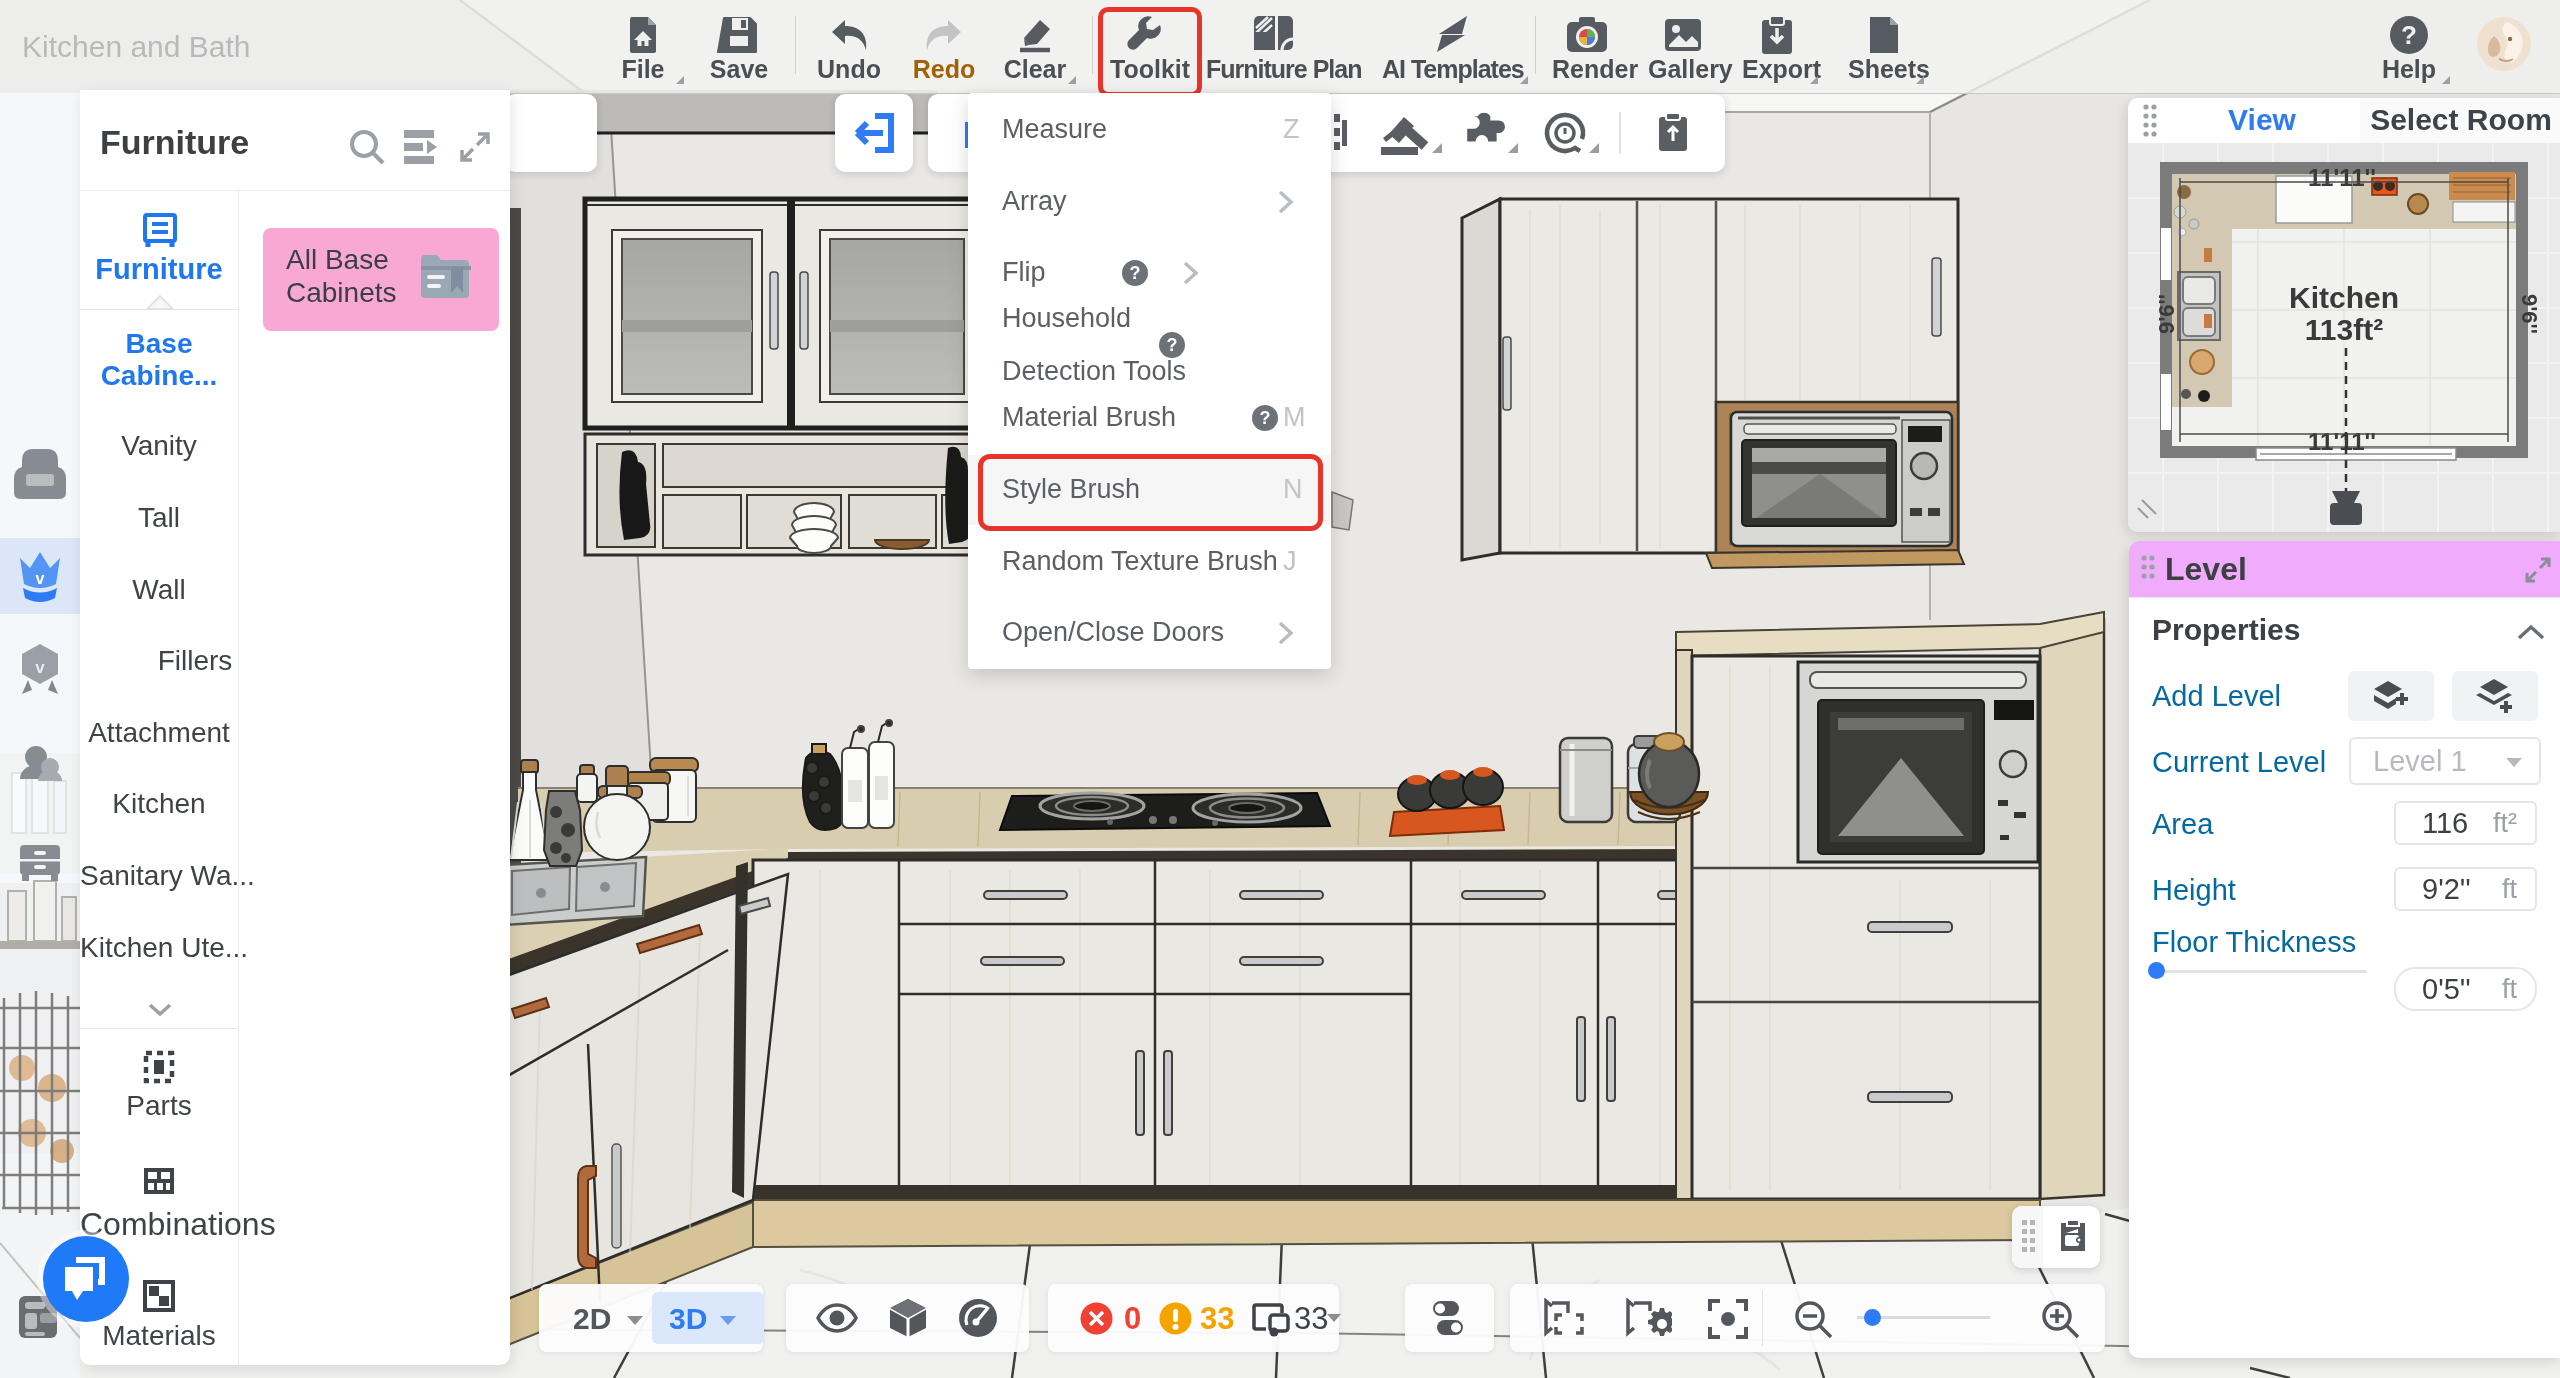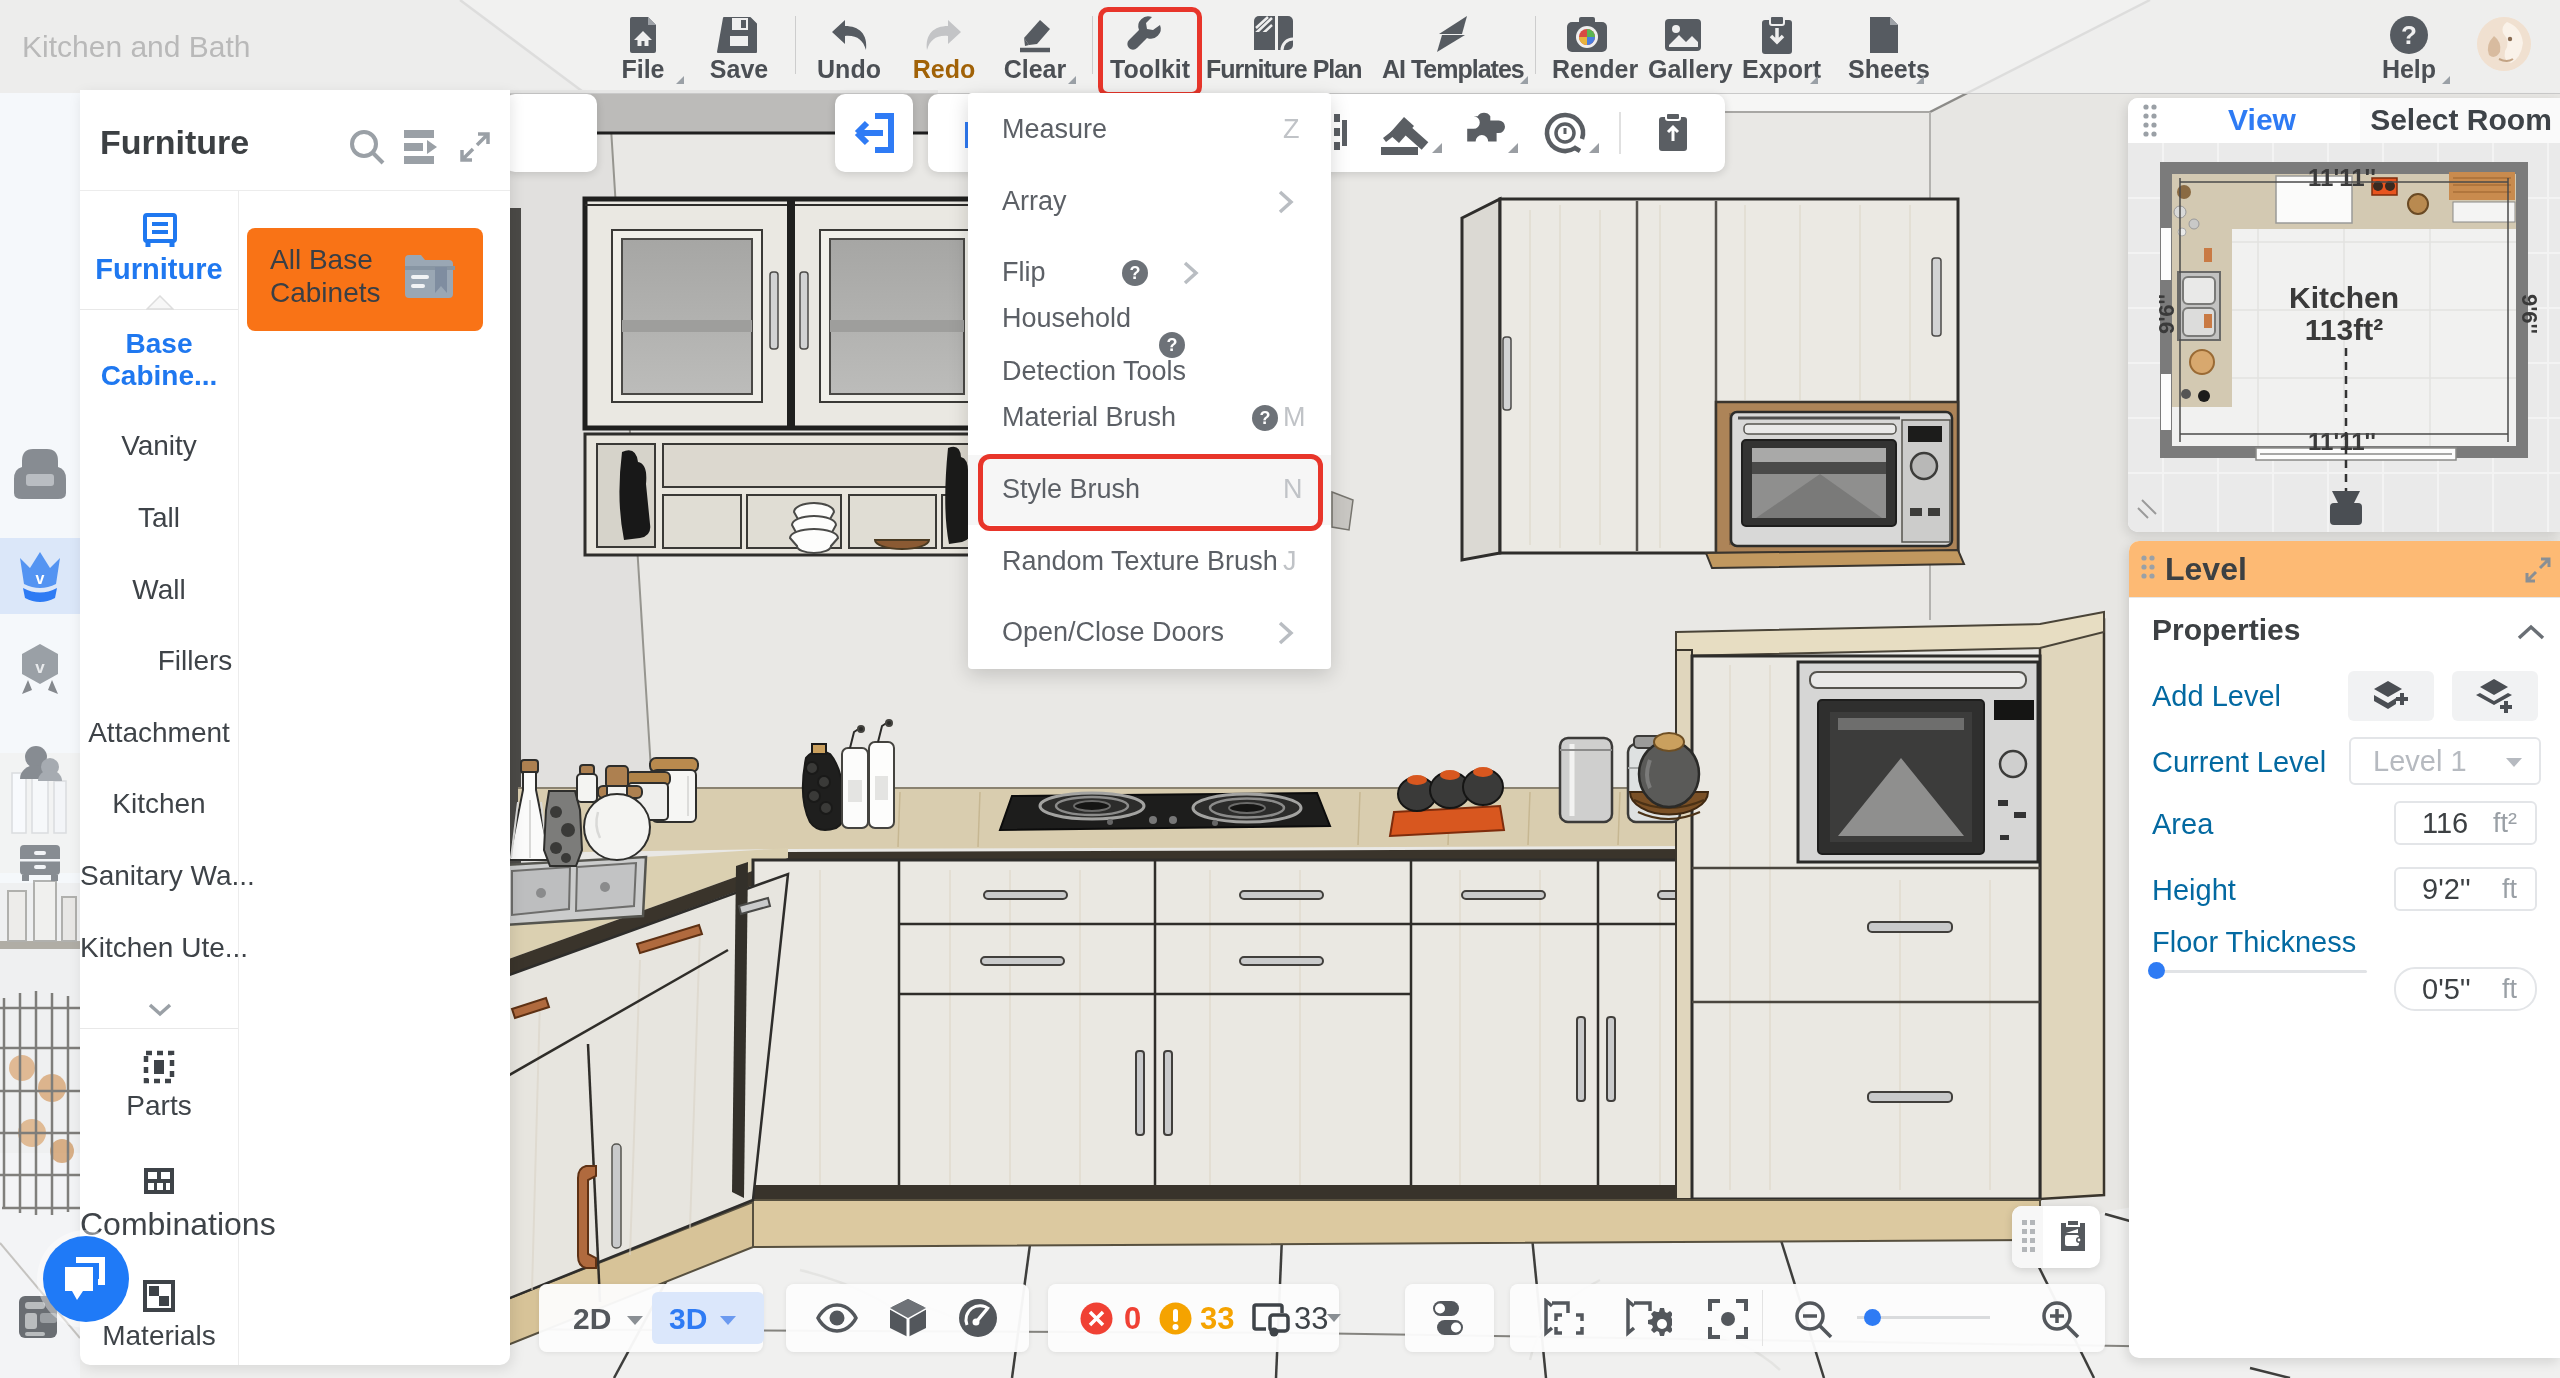--- a/index.html
+++ b/index.html
@@ -664,21 +664,21 @@
         <rect x="24" y="19" width="4" height="7" fill="#fff"></rect>
       </svg>
     <div class="navi" style="top:1116px;font-size:32px;">Combinations</div>
     <svg class="abs" style="left:62px;top:1189px;" width="34" height="34" viewBox="0 0 34 34">
         <rect x="3" y="3" width="28" height="28" fill="none" stroke="#3e4348" stroke-width="4"></rect>
         <rect x="7" y="7" width="10" height="10" fill="#3e4348"></rect>
         <rect x="17" y="17" width="10" height="10" fill="#3e4348"></rect>
       </svg>
     <div class="navi" style="top:1230px;">Materials</div>
 
-    <div class="abs" style="left:167px;top:138px;width:236px;height:103px;background:#f97316;border-radius:8px;">
+    <div class="abs" style="left:183px;top:138px;width:236px;height:103px;background:#f9a8d4;border-radius:8px;">
       <div class="abs" style="left:23px;top:15px;font-size:28px;color:#3a3f45;line-height:33px;">All Base<br>Cabinets</div>
       <svg class="abs" style="left:156px;top:25px;" width="52" height="48" viewBox="0 0 52 48">
           <path d="M2,6 q0,-4 4,-4 h12 l4,5 h24 q4,0 4,4 v30 q0,4 -4,4 h-40 q-4,0 -4,-4 z" fill="#9aa7b4"></path>
           <path d="M2,13 h50 v4 h-50z" fill="#8795a3"></path>
           <rect x="8" y="22" width="18" height="4" rx="2" fill="#f2f4f6"></rect>
           <rect x="8" y="31" width="14" height="4" rx="2" fill="#f2f4f6"></rect>
           <path d="M32,14 h12 v26 l-6,-7 -6,7 z" fill="#7f8da0"></path>
         </svg>
     </div>
   </div>
@@ -785,21 +785,21 @@
       <path d="M204,393 h28 l-6,12 h-16 z" fill="#4a4e53"></path>
       <rect x="202" y="405" width="32" height="22" rx="4" fill="#4a4e53"></rect>
       <g stroke="#9a9a9a" stroke-width="2">
           <line x1="14" y1="402" x2="28" y2="416"></line>
           <line x1="10" y1="410" x2="20" y2="420"></line>
         </g>
     </svg>
   </div>
 
   <div id="levelpanel" class="abs" style="left:2129px;top:541px;width:431px;height:817px;background:#fff;border-radius:10px 0 0 10px;box-shadow:-2px 4px 12px rgba(0,0,0,0.12);">
-    <div class="abs" style="left:0;top:0;width:431px;height:56px;background:#fdba74;border-radius:10px 0 0 0;border-bottom:1px solid #e6e7e8;">
+    <div class="abs" style="left:0;top:0;width:431px;height:56px;background:#f0abfc;border-radius:10px 0 0 0;border-bottom:1px solid #e6e7e8;">
       <svg class="abs" style="left:9px;top:13px;" width="22" height="30" viewBox="0 0 22 30">
           <g fill="#9aa0a6">
             <circle cx="6" cy="4" r="2.6"></circle>
             <circle cx="14" cy="4" r="2.6"></circle>
             <circle cx="6" cy="13" r="2.6"></circle>
             <circle cx="14" cy="13" r="2.6"></circle>
             <circle cx="6" cy="22" r="2.6"></circle>
             <circle cx="14" cy="22" r="2.6"></circle>
           </g>
         </svg>

